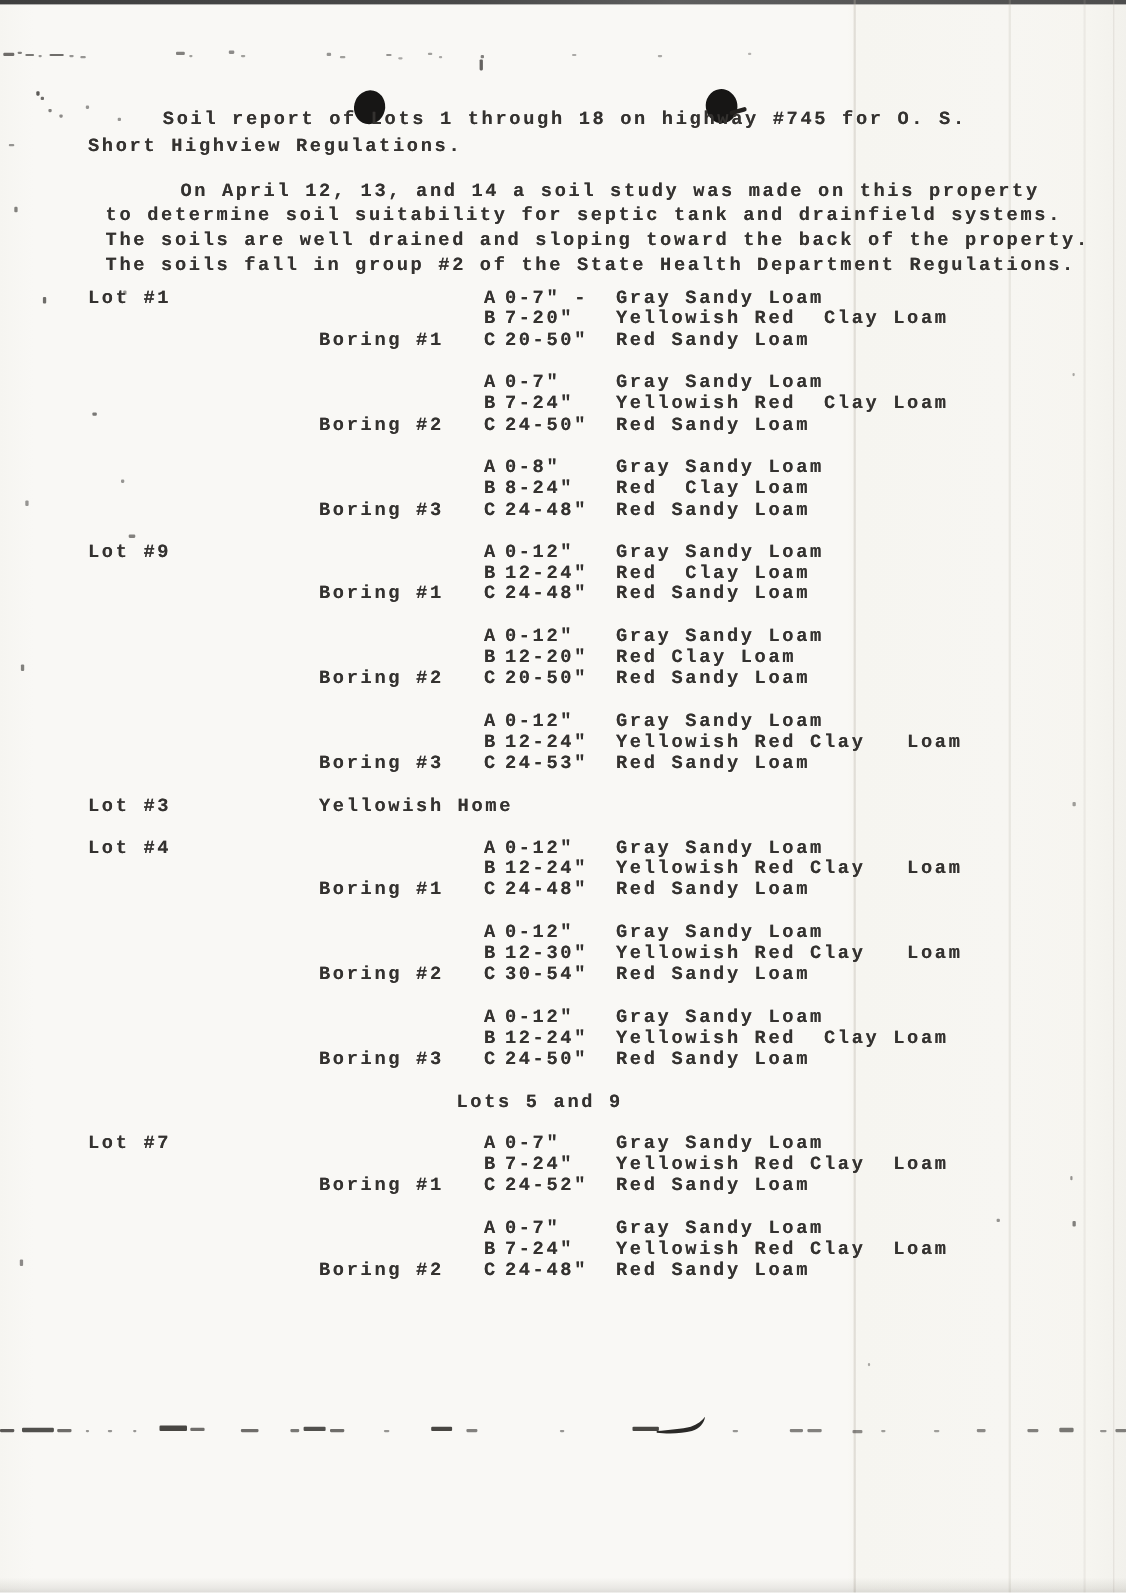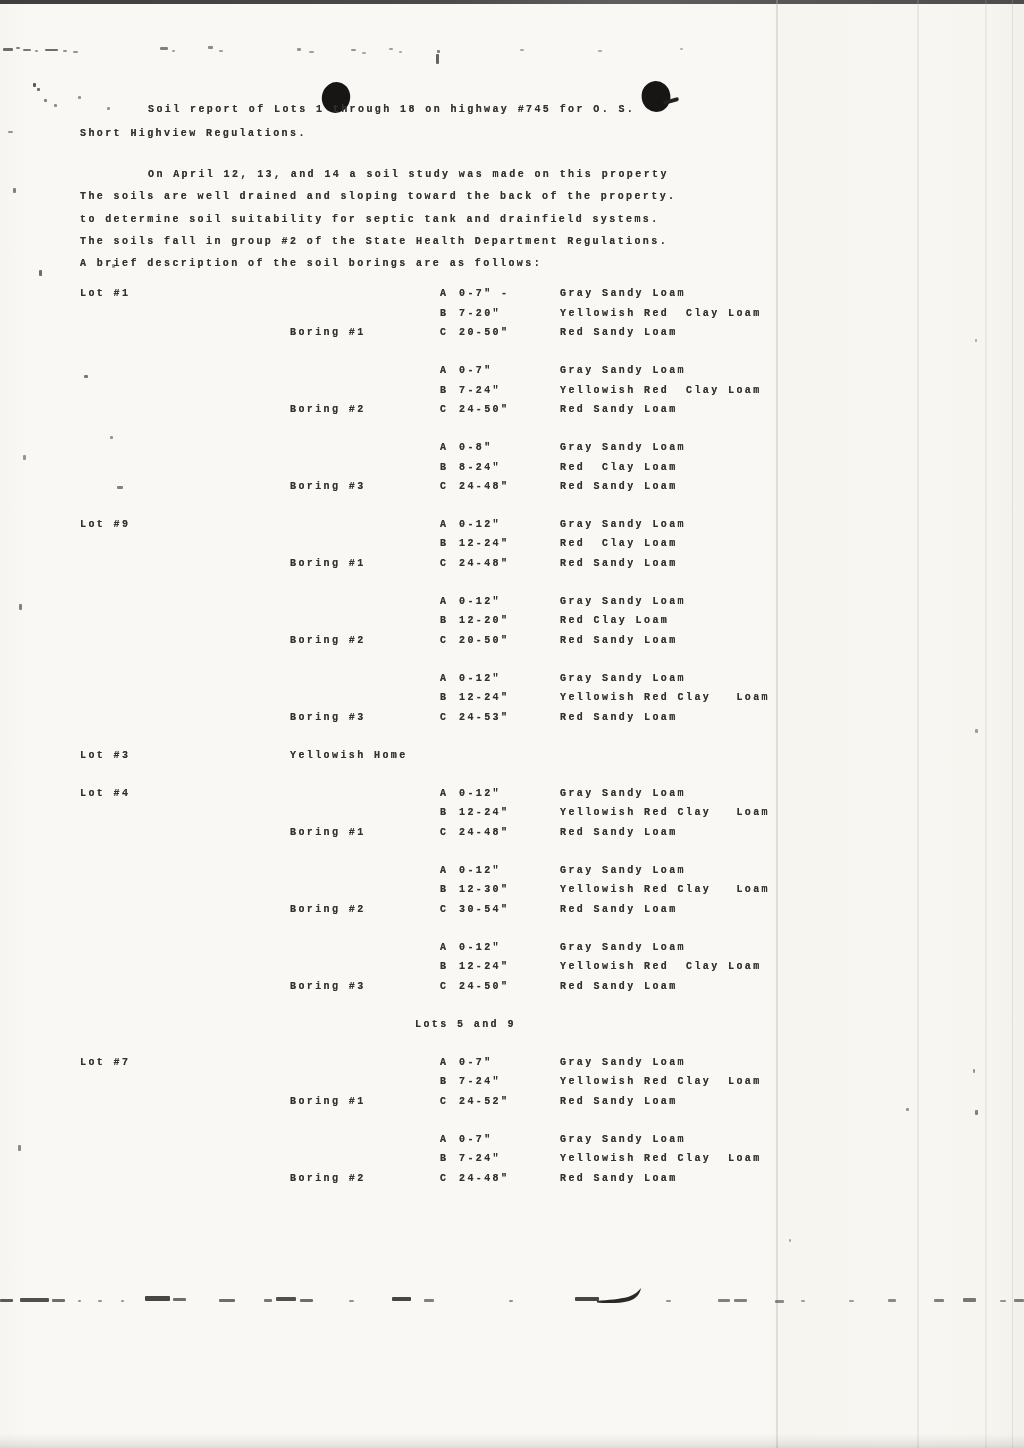--- a/index.html
+++ b/index.html
@@ -35,26 +35,26 @@
     background:#171615;
   }
   .dot-1{left:321px;top:82px;transform:rotate(14deg) scaleX(.94);}
   .dot-2{left:641px;top:81px;transform:rotate(-8deg) scaleX(.96);}
   .dot-tail{
     position:absolute;left:663px;top:99px;width:16px;height:4px;
     background:#23211f;border-radius:2px;transform:rotate(-16deg);
   }
   .content{
     position:absolute;left:80px;top:98px;width:880px;
-    font-size:10px;letter-spacing:2.4px;
+    font-size:17px;letter-spacing:2.4px;
   }
   .t-line{line-height:24px;white-space:pre;}
   .indent1{padding-left:68px;}
   .paragraph{margin-top:18px;}
-  .p-line{line-height:22.3px;white-space:pre;}
+  .p-line{line-height:22.3px;white-space:pre;margin-left:16px;}
   .lots{margin-top:9px;}
   .lot-row{display:flex;align-items:flex-start;}
   .lot-row.note-row{margin-bottom:19px;justify-content:center;}
   .lot-label{width:210px;line-height:19.3px;white-space:pre;flex:none;}
   .borings{flex:1;min-width:0;}
   .boring{display:flex;align-items:flex-end;margin-bottom:19px;}
   .boring-label{width:150px;line-height:19.3px;white-space:pre;flex:none;}
   .layers{flex:1;min-width:0;}
   .layer-row{display:flex;line-height:19.3px;}
   .layer-letter{width:19px;flex:none;white-space:pre;}
@@ -80,24 +80,23 @@
   <div class="dot-tail"></div>
 
   <div class="content">
     <div class="title-block">
       <div class="t-line indent1">Soil report of Lots 1 through 18 on highway #745 for O. S.</div>
       <div class="t-line">Short Highview Regulations.</div>
     </div>
 
     <div class="paragraph">
       <div class="p-line indent1">On April 12, 13, and 14 a soil study was made on this property</div>
+      <div class="p-line">to determine soil suitability for septic tank and drainfield systems.</div>
       <div class="p-line">The soils are well drained and sloping toward the back of the property.</div>
-      <div class="p-line">to determine soil suitability for septic tank and drainfield systems.</div>
       <div class="p-line">The soils fall in group #2 of the State Health Department Regulations.</div>
-      <div class="p-line">A brief description of the soil borings are as follows:</div>
     </div>
 
     <div class="lots">
         <div class="lot-row">
           <div class="lot-label">Lot #1</div>
           <div class="borings">
             <div class="boring">
               <div class="boring-label">Boring #1</div>
               <div class="layers">
                 <div class="layer-row">

